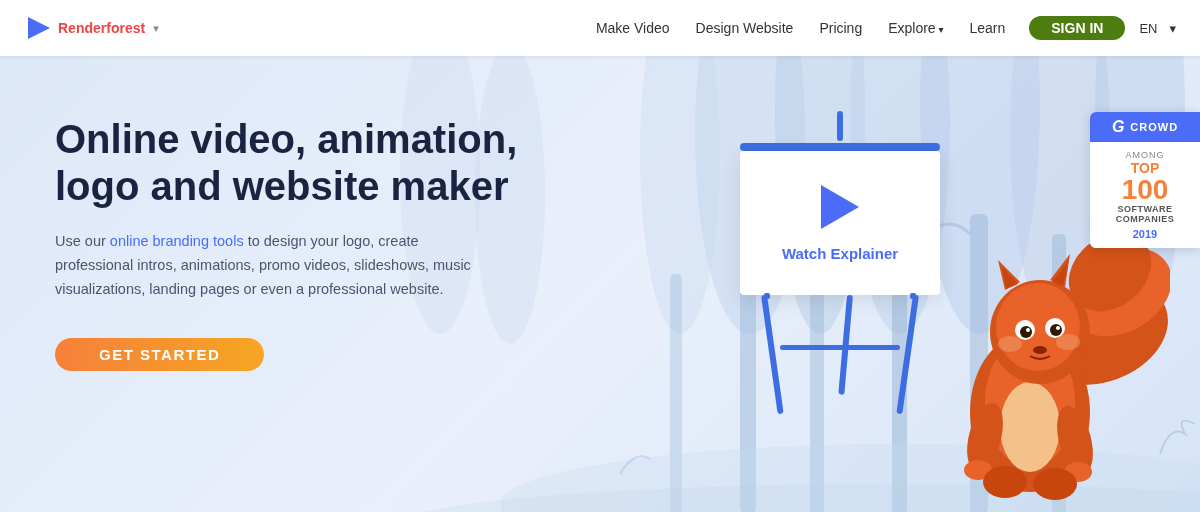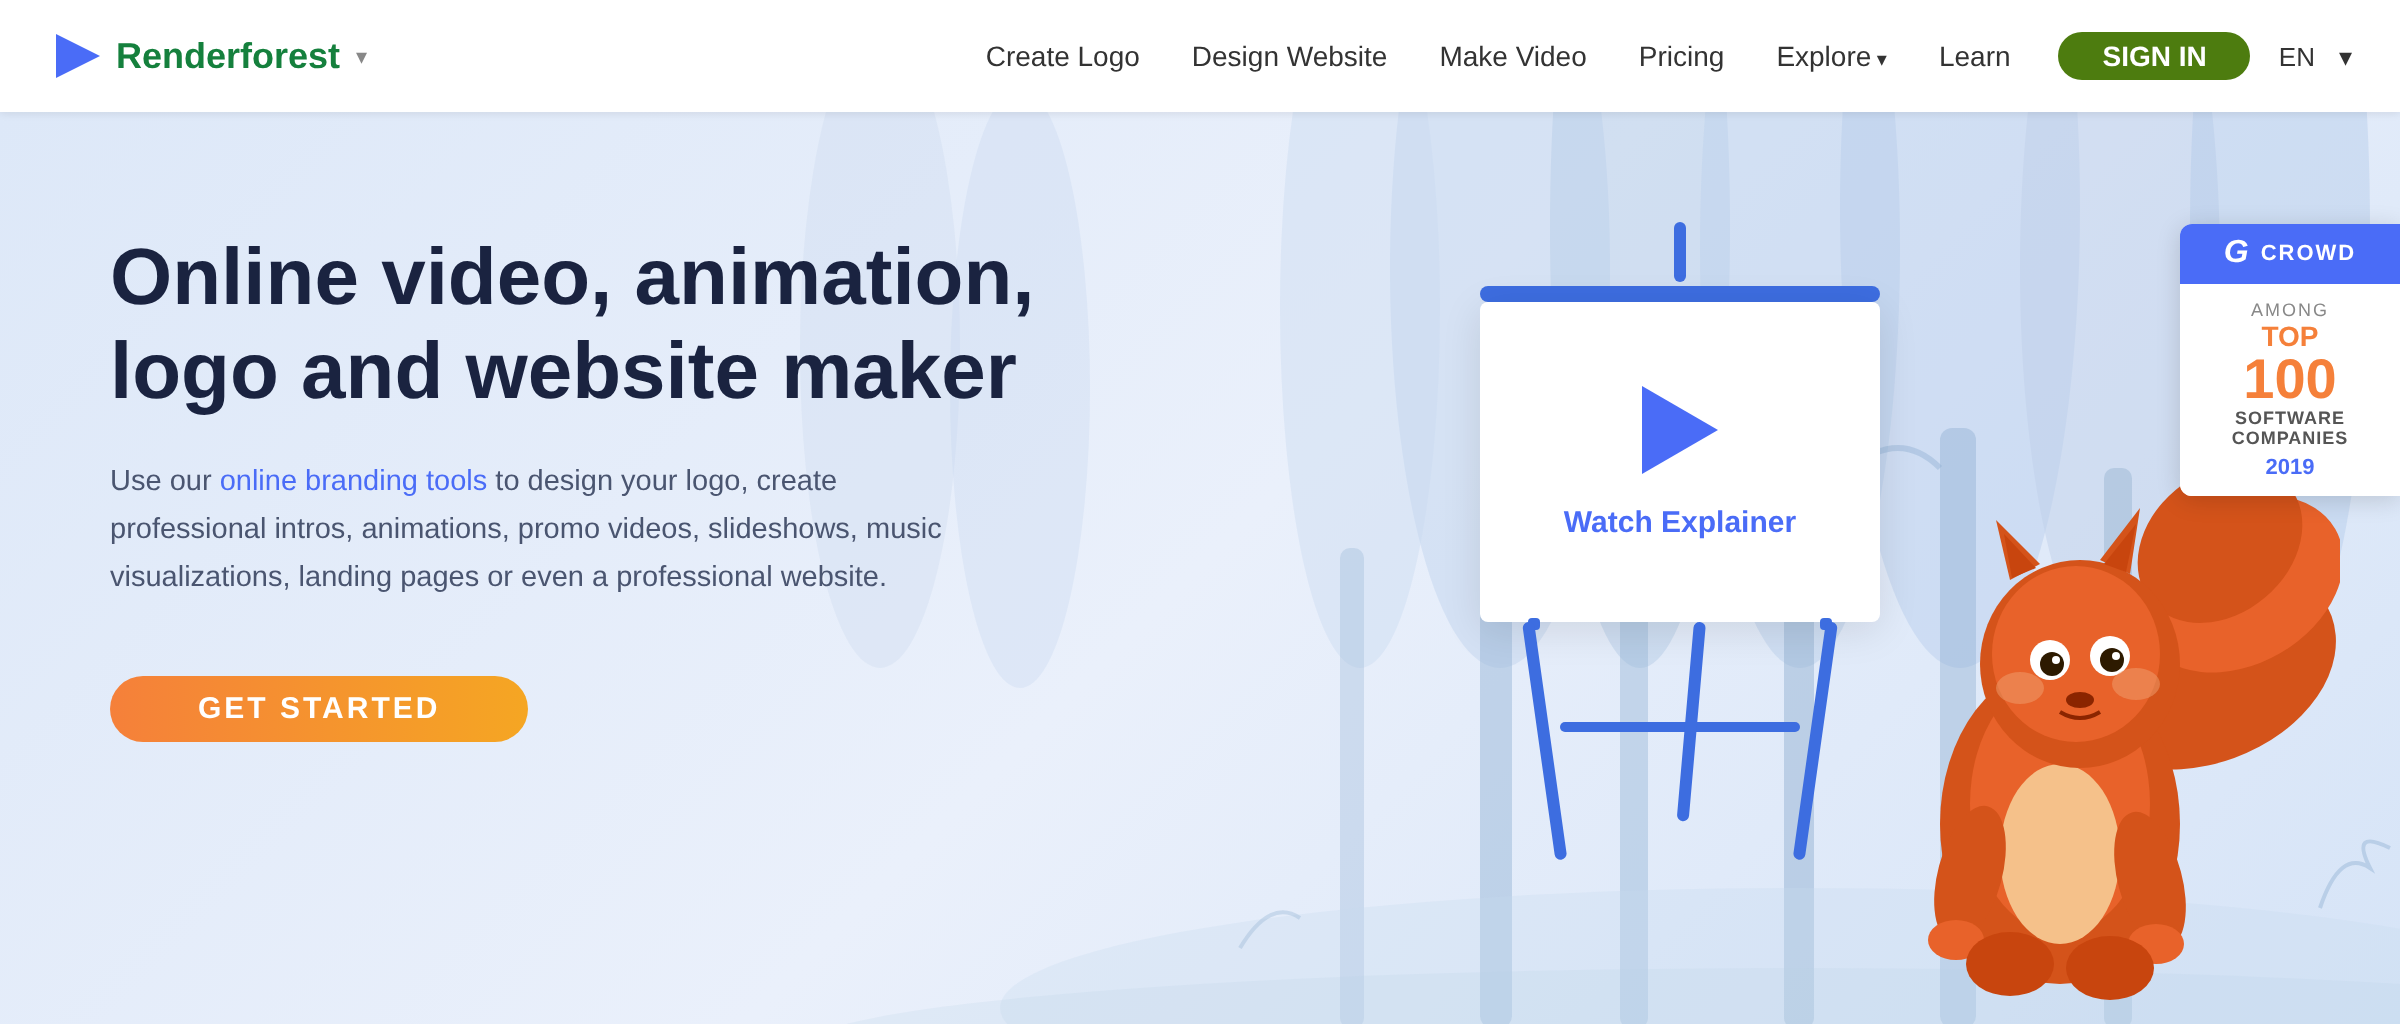--- a/index.html
+++ b/index.html
@@ -20,23 +20,23 @@
       display: flex;
       align-items: center;
       gap: 6px;
       cursor: pointer;
     }
     .logo-play {
       width: 28px;
       height: 28px;
     }
     .logo-text {
-      font-size: 18px;
+      font-size: 14px;
       font-weight: 700;
-      color: #15803d;
+      color: #ef4444;
     }
     .logo-chevron {
       font-size: 11px;
       color: #888;
       margin-left: 2px;
     }
     .nav-links {
       display: flex;
       align-items: center;
       gap: 6px;
@@ -119,21 +119,21 @@
     }
 
     
     .bg-trees {
       position: absolute;
       top: 0; left: 0;
       width: 100%; height: 100%;
     }
     .canvas-board {
       width: 200px;
-      height: 160px;
+      height: 144px;
       background: #fff;
       border-radius: 4px;
       display: flex;
       flex-direction: column;
       align-items: center;
       justify-content: center;
       box-shadow: 0 4px 20px rgba(0,0,0,0.1);
     }
     .play-icon {
       width: 0;
@@ -225,23 +225,22 @@
 <nav>
   <div class="logo-area">
     <svg class="logo-play" viewBox="0 0 28 28">
       <polygon points="4,3 26,14 4,25" fill="#4a6cf7"></polygon>
     </svg>
     <span class="logo-text">Renderforest</span>
     <span class="logo-chevron">▾</span>
   </div>
 
   <div class="nav-links">
-    <a class="nav-link">Create Logo</a>
+    <a class="nav-link">Make Video</a>
     <a class="nav-link">Design Website</a>
-    <a class="nav-link">Make Video</a>
     <a class="nav-link">Pricing</a>
     <a class="nav-link nav-link-with-arrow">Explore</a>
     <a class="nav-link">Learn</a>
     <button class="btn-signin">SIGN IN</button>
     <div class="lang-selector">
       <span>EN</span>
       <span>▾</span>
     </div>
   </div>
 </nav>

